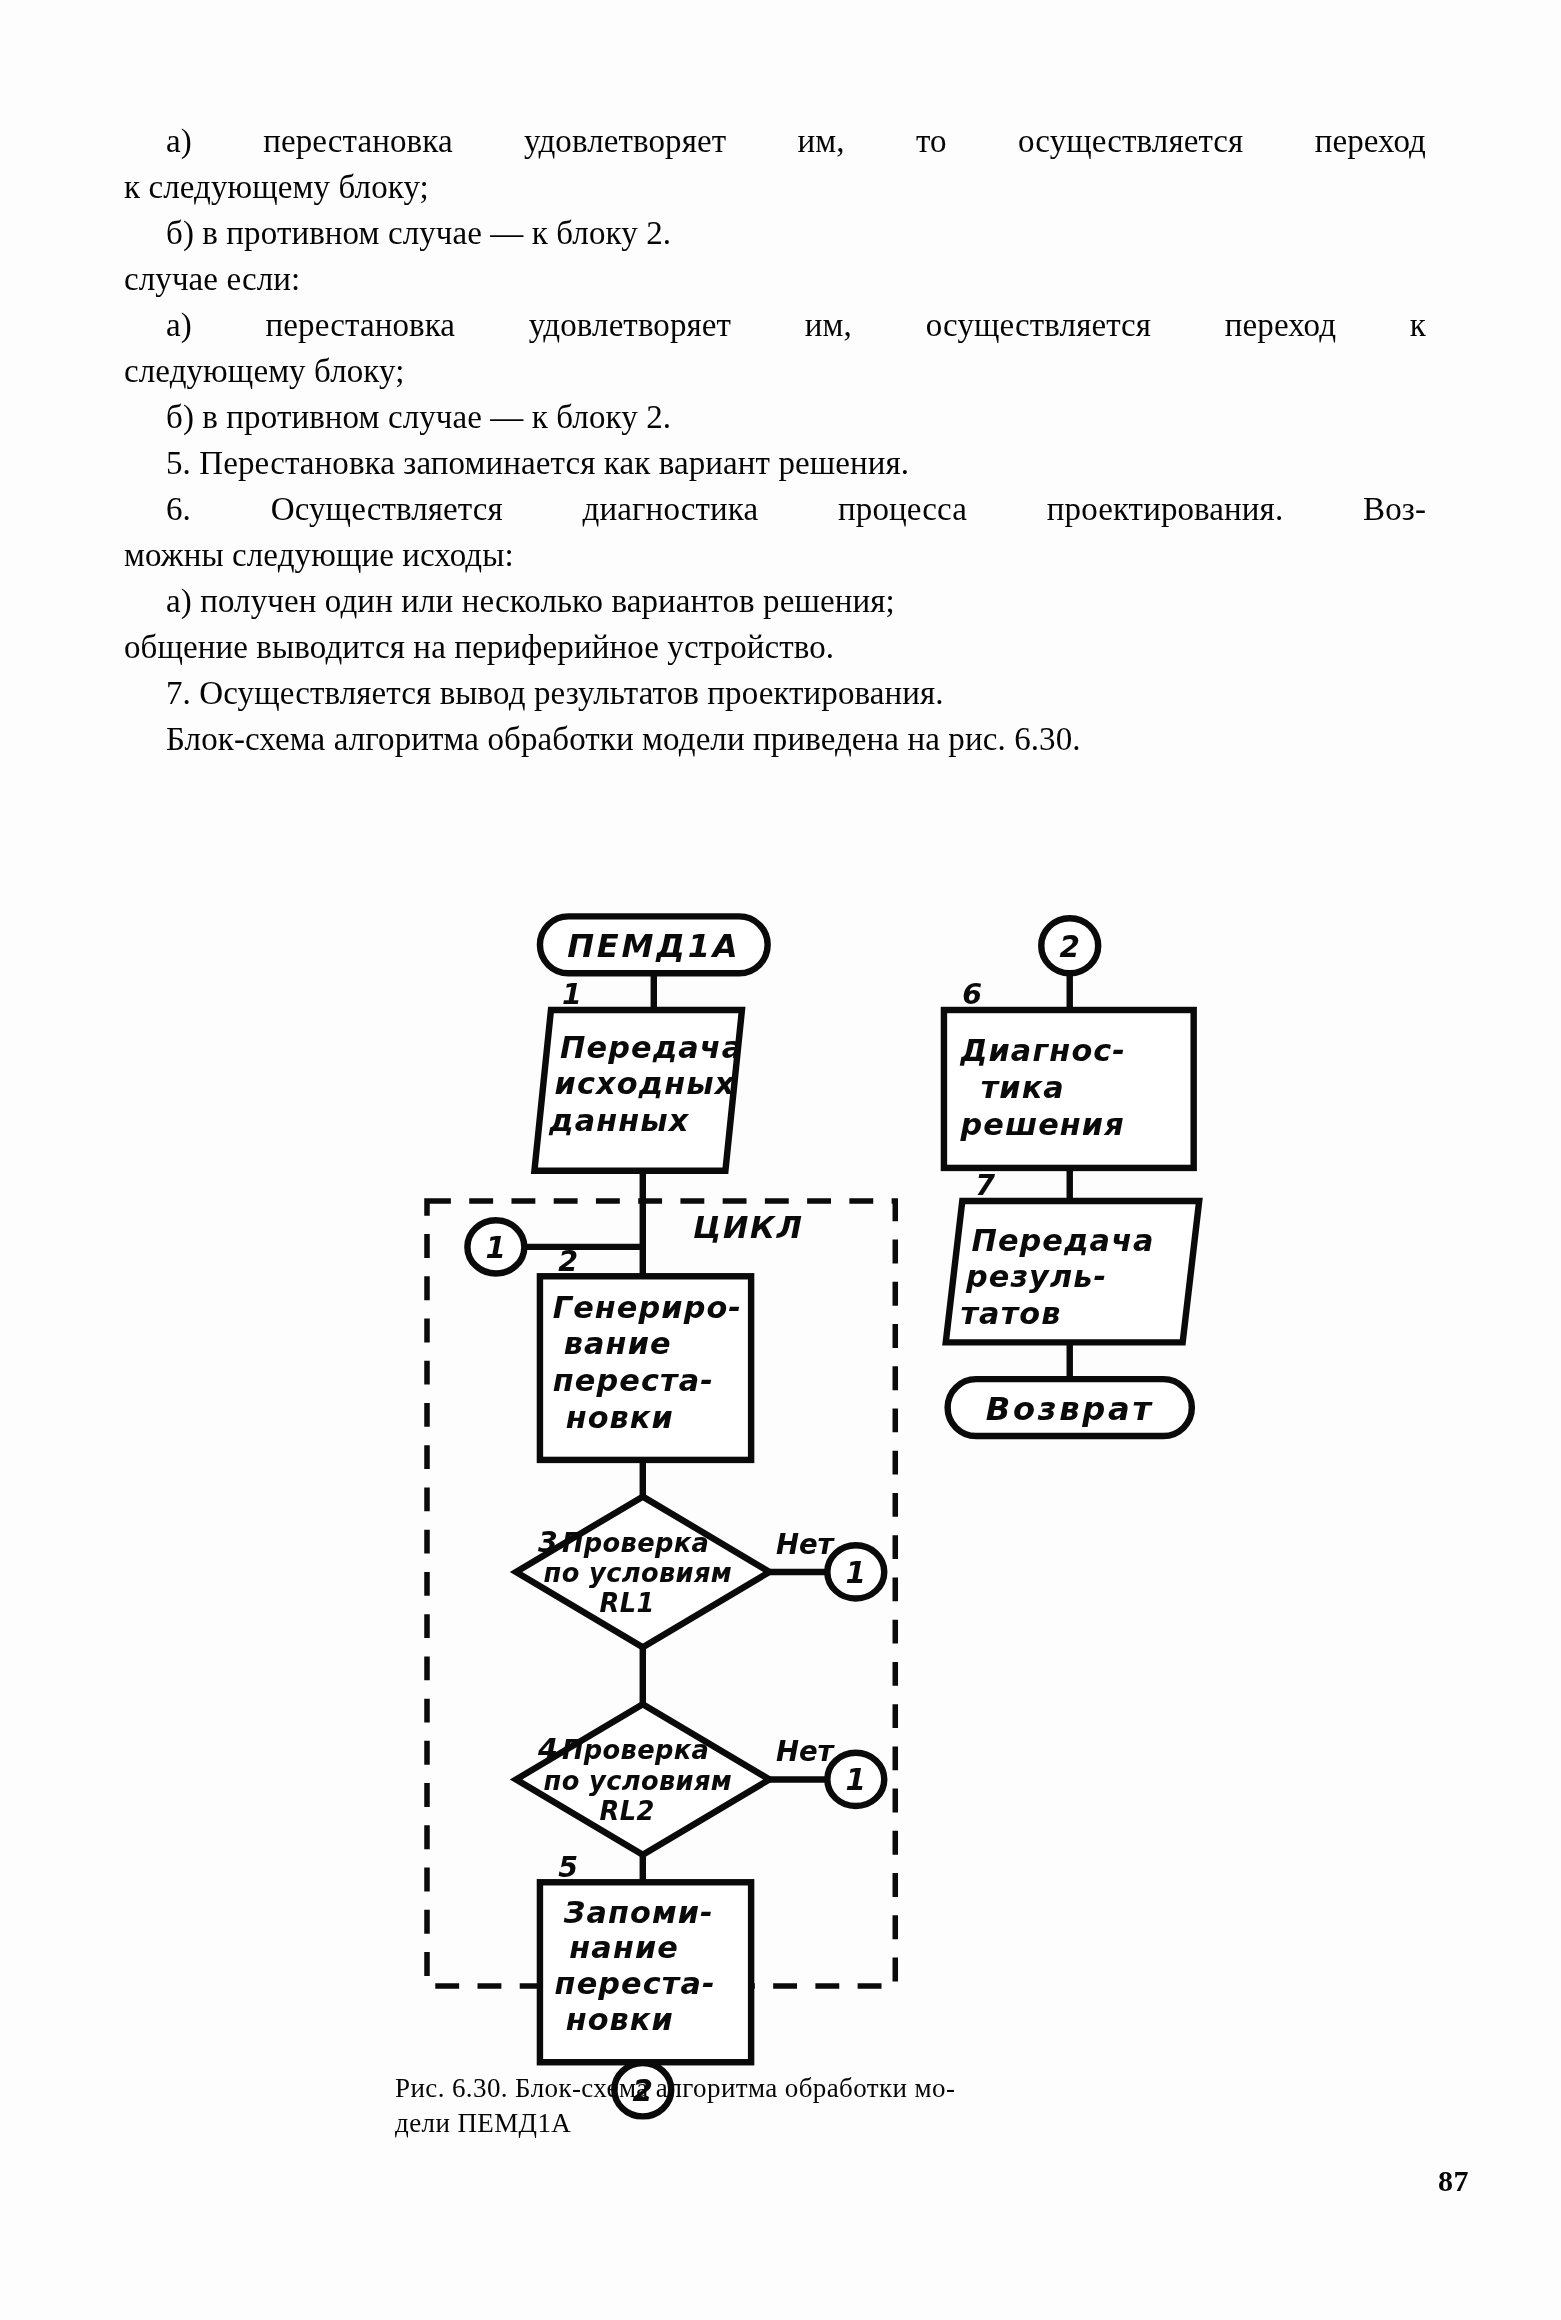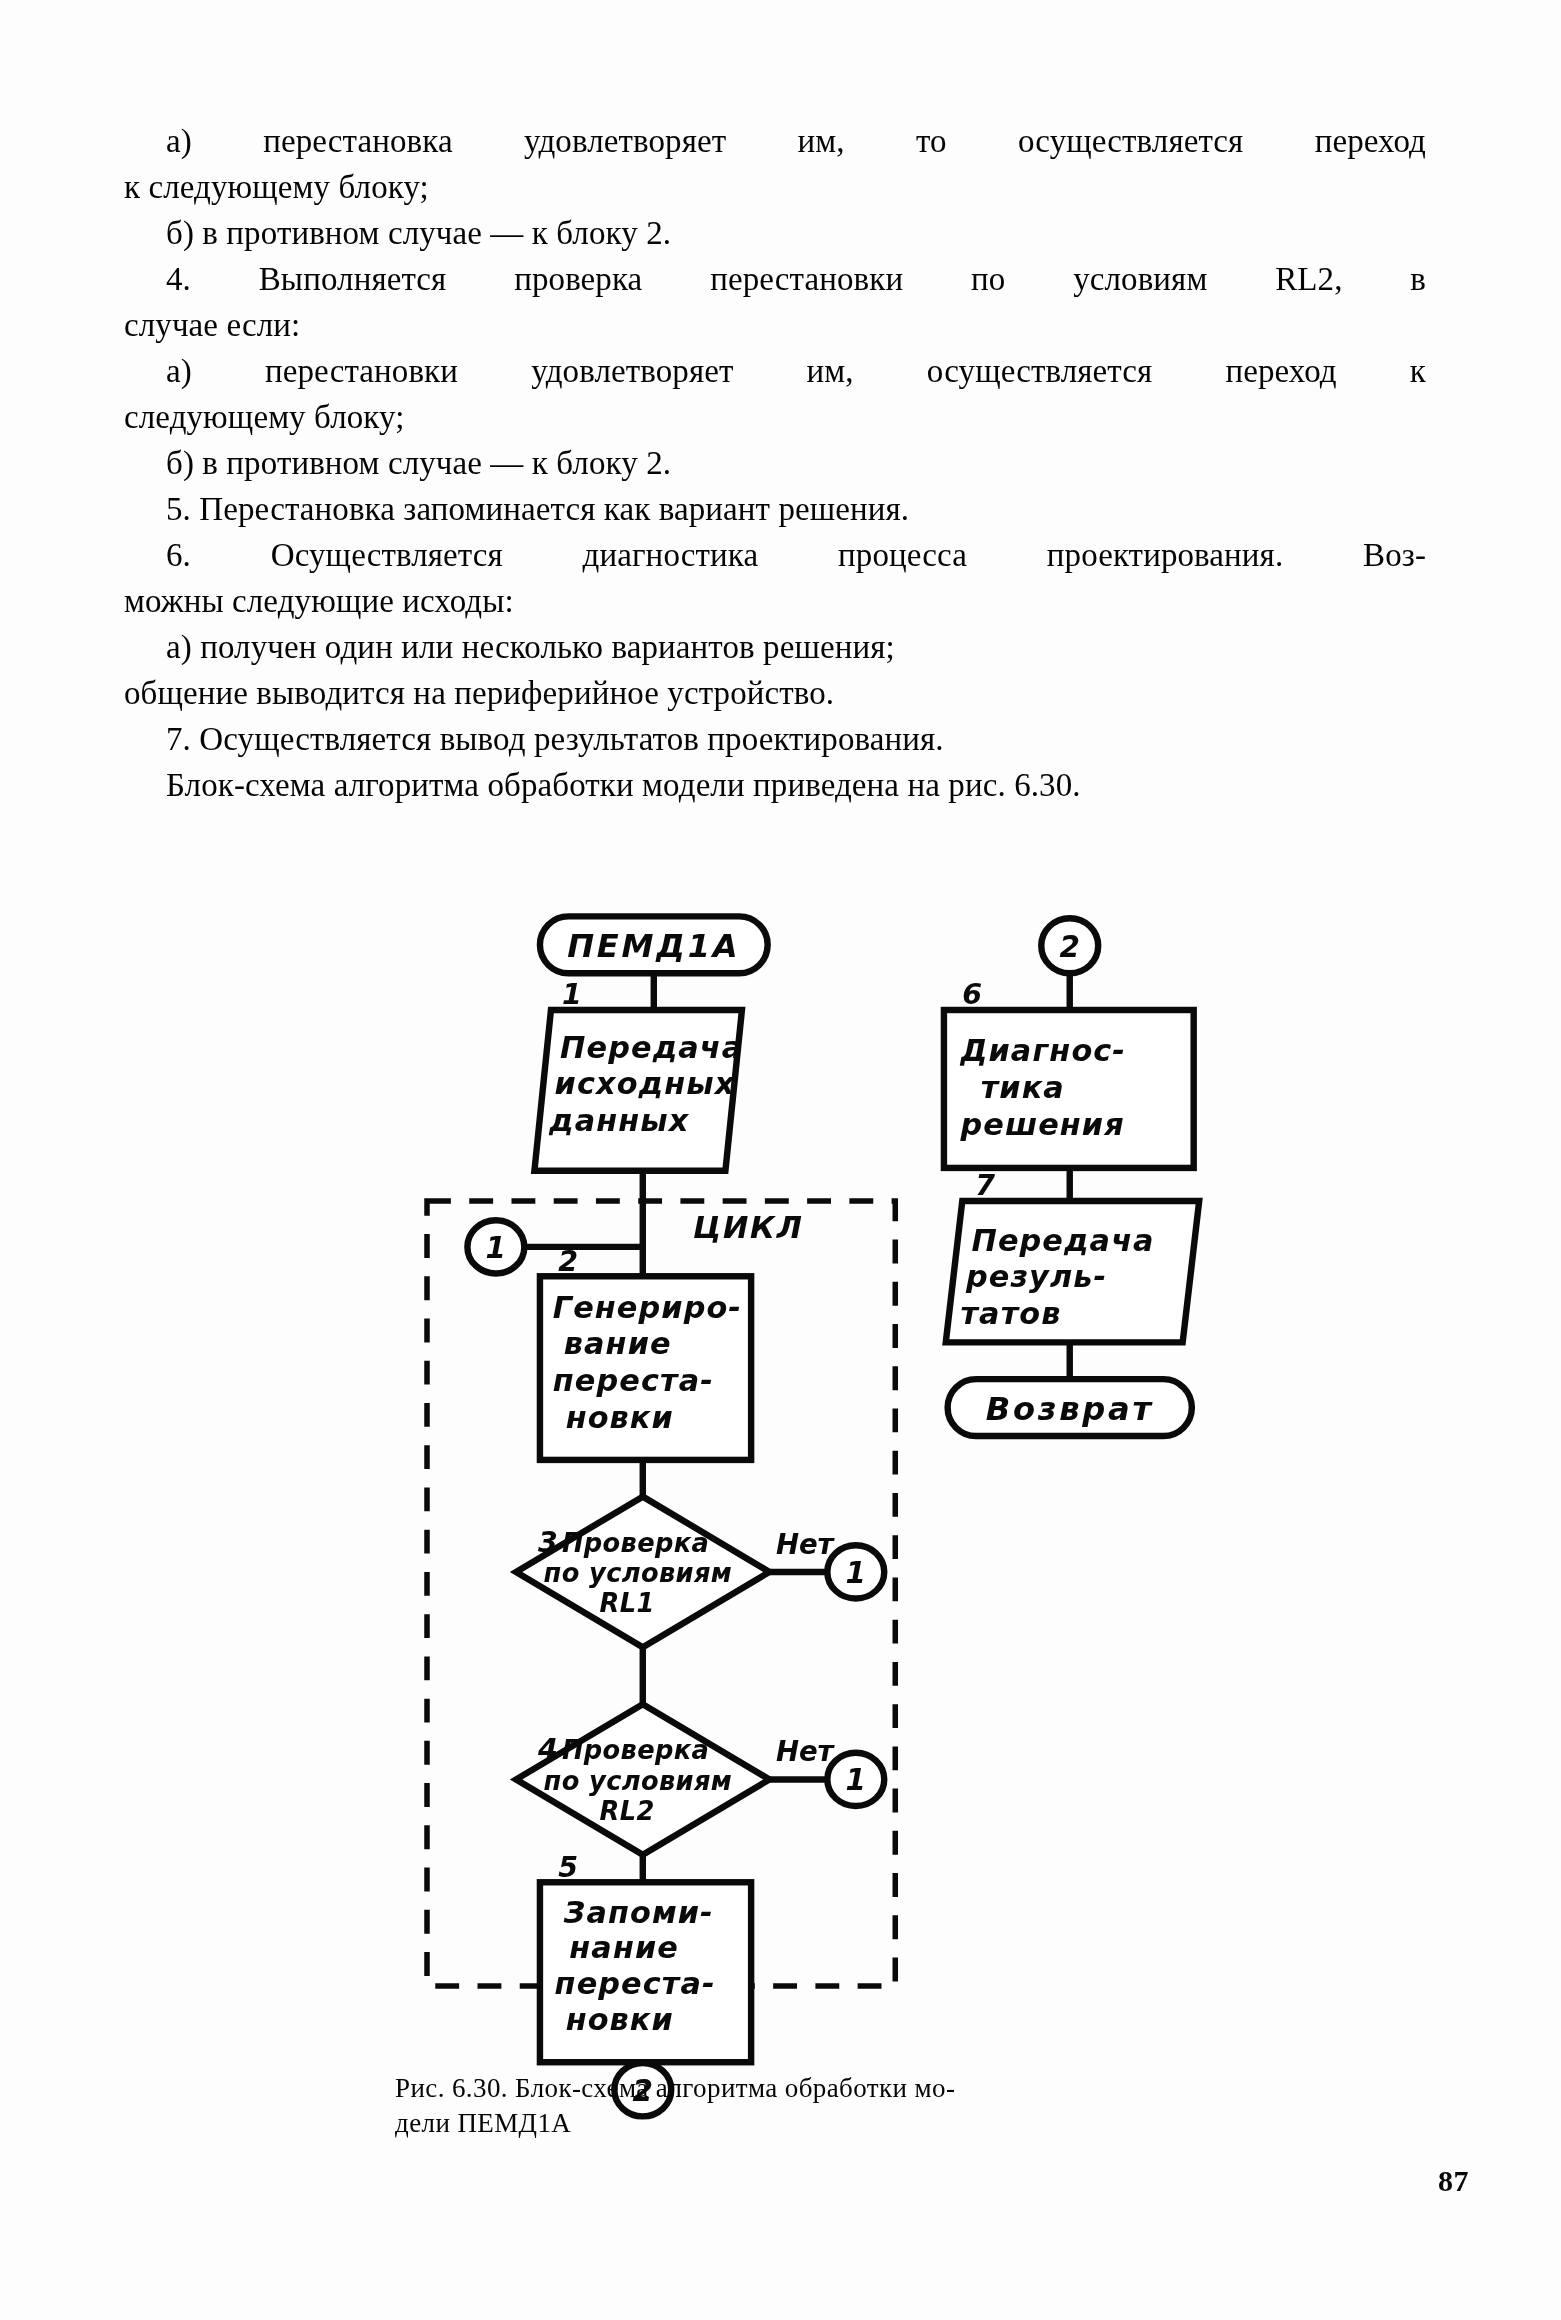--- a/index.html
+++ b/index.html
@@ -89,26 +89,25 @@
     <p class="para">
       <span class="fullline"><span class="indent"></span><span>а) перестановка удовлетворяет им, то осуществляется переход</span></span>
       <span class="lastline">к следующему блоку;</span>
     </p>
 
     <p class="para">
       <span class="lastline"><span class="indent"></span><span>б) в противном случае — к блоку 2.</span></span>
     </p>
 
     <p class="para">
-      <span class="fullline"><span class="indent"></span><span>4. Выполняется проверка перестановки по условиям RL2, в</span></span>
       <span class="lastline">случае если:</span>
     </p>
 
     <p class="para">
-      <span class="fullline"><span class="indent"></span><span>а) перестановки удовлетворяет им, осуществляется переход к</span></span>
+      <span class="fullline"><span class="indent"></span><span>а) перестановка удовлетворяет им, осуществляется переход к</span></span>
       <span class="lastline">следующему блоку;</span>
     </p>
 
     <p class="para">
       <span class="lastline"><span class="indent"></span><span>б) в противном случае — к блоку 2.</span></span>
     </p>
 
     <p class="para">
       <span class="lastline"><span class="indent"></span><span>5. Перестановка запоминается как вариант решения.</span></span>
     </p>

